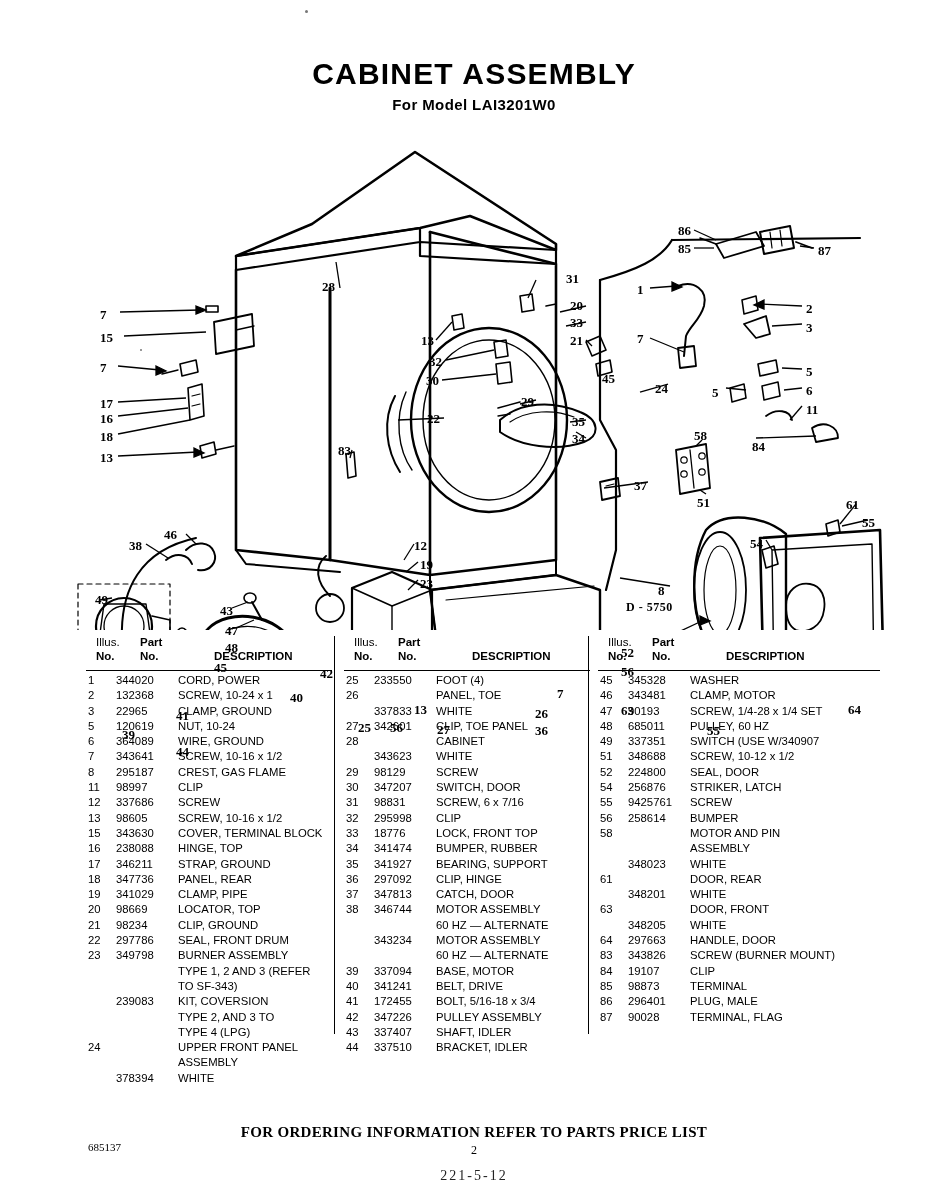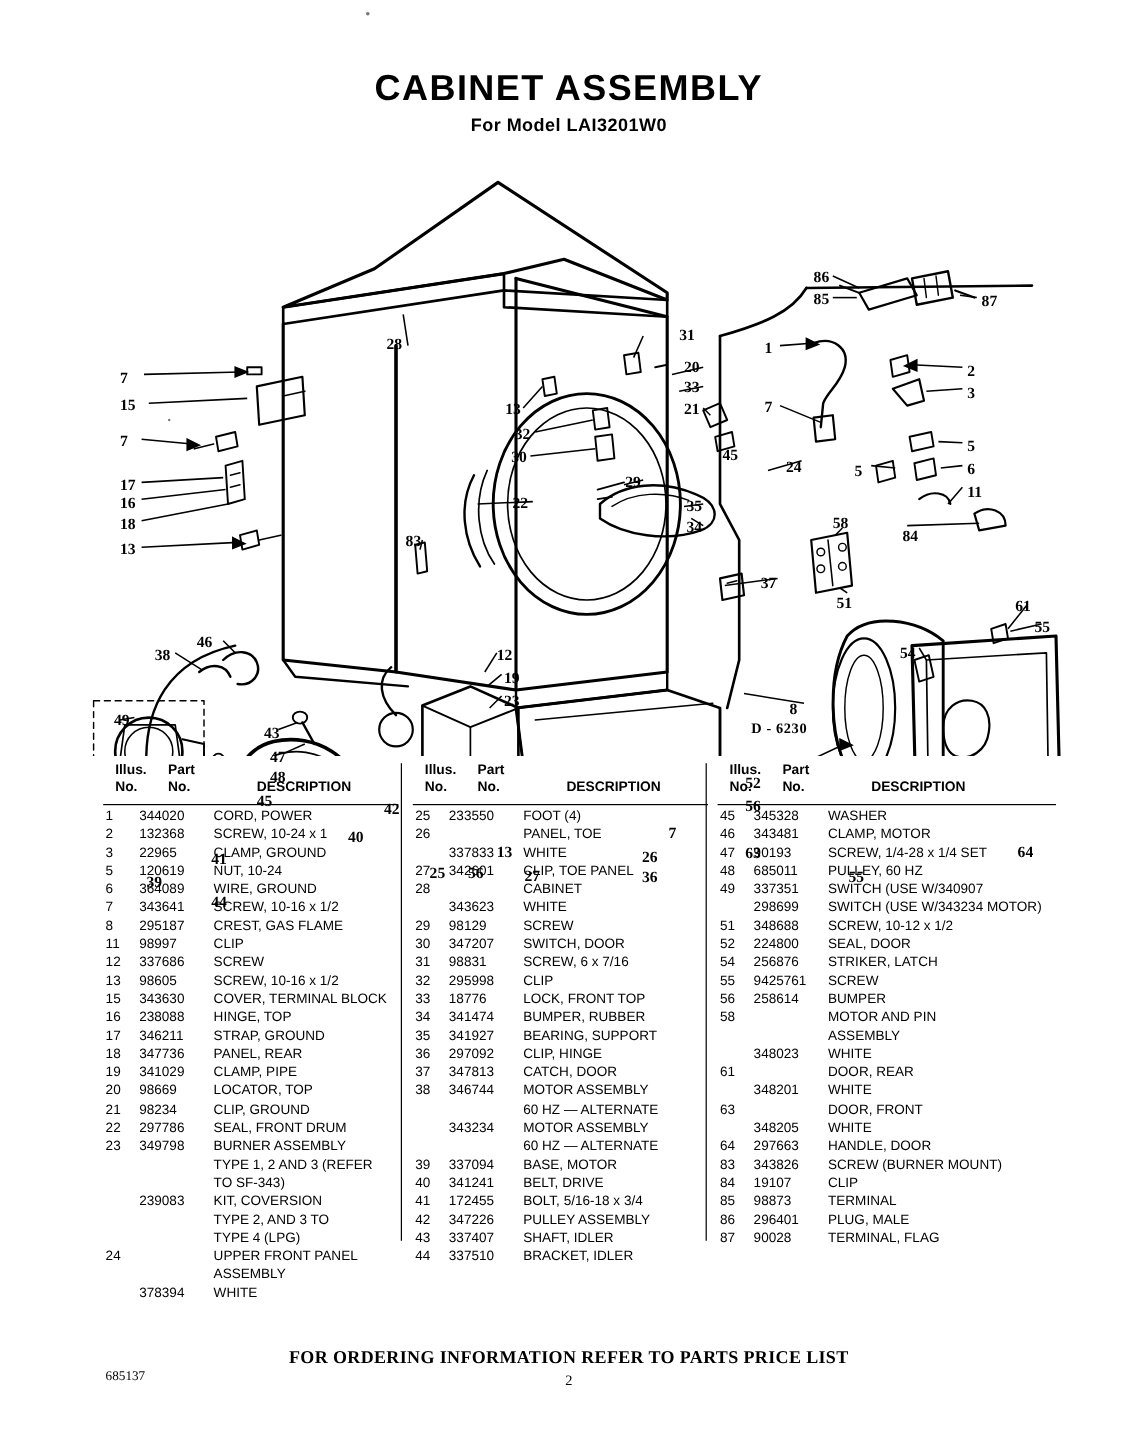--- a/index.html
+++ b/index.html
@@ -56,21 +56,21 @@
   .col3{left:512px;}
   .vrule{
     position:absolute;top:0;width:1px;height:398px;background:#000;
   }
   .vr1{left:248px;}
   .vr2{left:502px;}
 
   .thead{
     position:relative;height:34px;
   }
-  .thead .h1{position:absolute;left:10px;top:0;font-size:11.5px;font-weight:bold;text-align:right;}
+  .thead .h1{position:absolute;left:10px;top:0;font-size:11.5px;font-weight:normal;text-align:right;}
   .thead .h2{position:absolute;left:10px;top:14px;font-size:11.5px;font-weight:bold;}
   .thead .h3{position:absolute;left:54px;top:0;font-size:11.5px;font-weight:bold;}
   .thead .h4{position:absolute;left:54px;top:14px;font-size:11.5px;font-weight:bold;}
   .thead .h5{position:absolute;left:112px;top:14px;font-size:11.5px;font-weight:bold;padding-left:16px;}
   .hrule{height:1px;background:#000;width:100%;margin-bottom:3px;}
 
   .rows{position:relative;}
   .row{position:relative;height:15.3px;font-size:11.3px;white-space:nowrap;}
   .row .illus{position:absolute;left:2px;width:26px;text-align:left;}
   .row .part{position:absolute;left:30px;width:56px;text-align:left;}
@@ -310,21 +310,21 @@
     <div class="callout" style="left:122px;top:608px;">39</div>
     <div class="callout" style="left:176px;top:625px;">44</div>
     <div class="callout" style="left:358px;top:601px;">25</div>
     <div class="callout" style="left:390px;top:601px;">56</div>
     <div class="callout" style="left:414px;top:583px;">13</div>
     <div class="callout" style="left:437px;top:603px;">27</div>
     <div class="callout" style="left:535px;top:587px;">26</div>
     <div class="callout" style="left:535px;top:604px;">36</div>
     <div class="callout" style="left:557px;top:567px;">7</div>
 
-    <div class="dcode" style="left:626px;top:480px;">D - 6230</div>
+    <div class="dcode" style="left:626px;top:480px;">D - 5750</div>
   </div>
 
   <svg style="position:absolute;left:0;top:120px;" width="948" height="510">
     <g stroke="#000" stroke-width="1.3" fill="#000">
       <path d="M120 192 L200 190"></path>
         <path d="M196 186 L206 190 L196 194 Z"></path>
       <path d="M124 216 L206 212"></path>
       <path d="M118 246 L160 250"></path>
         <path d="M156 246 L166 251 L156 255 Z"></path>
       <path d="M118 282 L186 278"></path>
@@ -717,25 +717,20 @@
             <span class="illus">48</span>
             <span class="part">685011</span>
             <span class="desc">PULLEY, 60 HZ</span>
           </div>
           <div class="row">
             <span class="illus">49</span>
             <span class="part">337351</span>
             <span class="desc">SWITCH (USE W/340907</span>
           </div>
           <div class="row">
-            <span class="illus"></span>
-            <span class="part">298699</span>
-            <span class="desc">SWITCH (USE W/343234 MOTOR)</span>
-          </div>
-          <div class="row">
             <span class="illus">51</span>
             <span class="part">348688</span>
             <span class="desc">SCREW, 10-12 x 1/2</span>
           </div>
           <div class="row">
             <span class="illus">52</span>
             <span class="part">224800</span>
             <span class="desc">SEAL, DOOR</span>
           </div>
           <div class="row">
@@ -818,16 +813,17 @@
             <span class="part">90028</span>
             <span class="desc">TERMINAL, FLAG</span>
           </div>
         </div>
     </div>
   </div>
 
   <div class="footer-note">FOR ORDERING INFORMATION REFER TO PARTS PRICE LIST</div>
   <div class="page-num">2</div>
   <div class="doc-id">685137</div>
+  <div class="handwriting">221-5-12</div>
 
   <div class="speck" style="left:305px;top:10px;width:3px;height:3px;"></div>
   <div class="speck" style="left:140px;top:349px;width:2px;height:2px;"></div>
 </div>
 
 </body></html>

